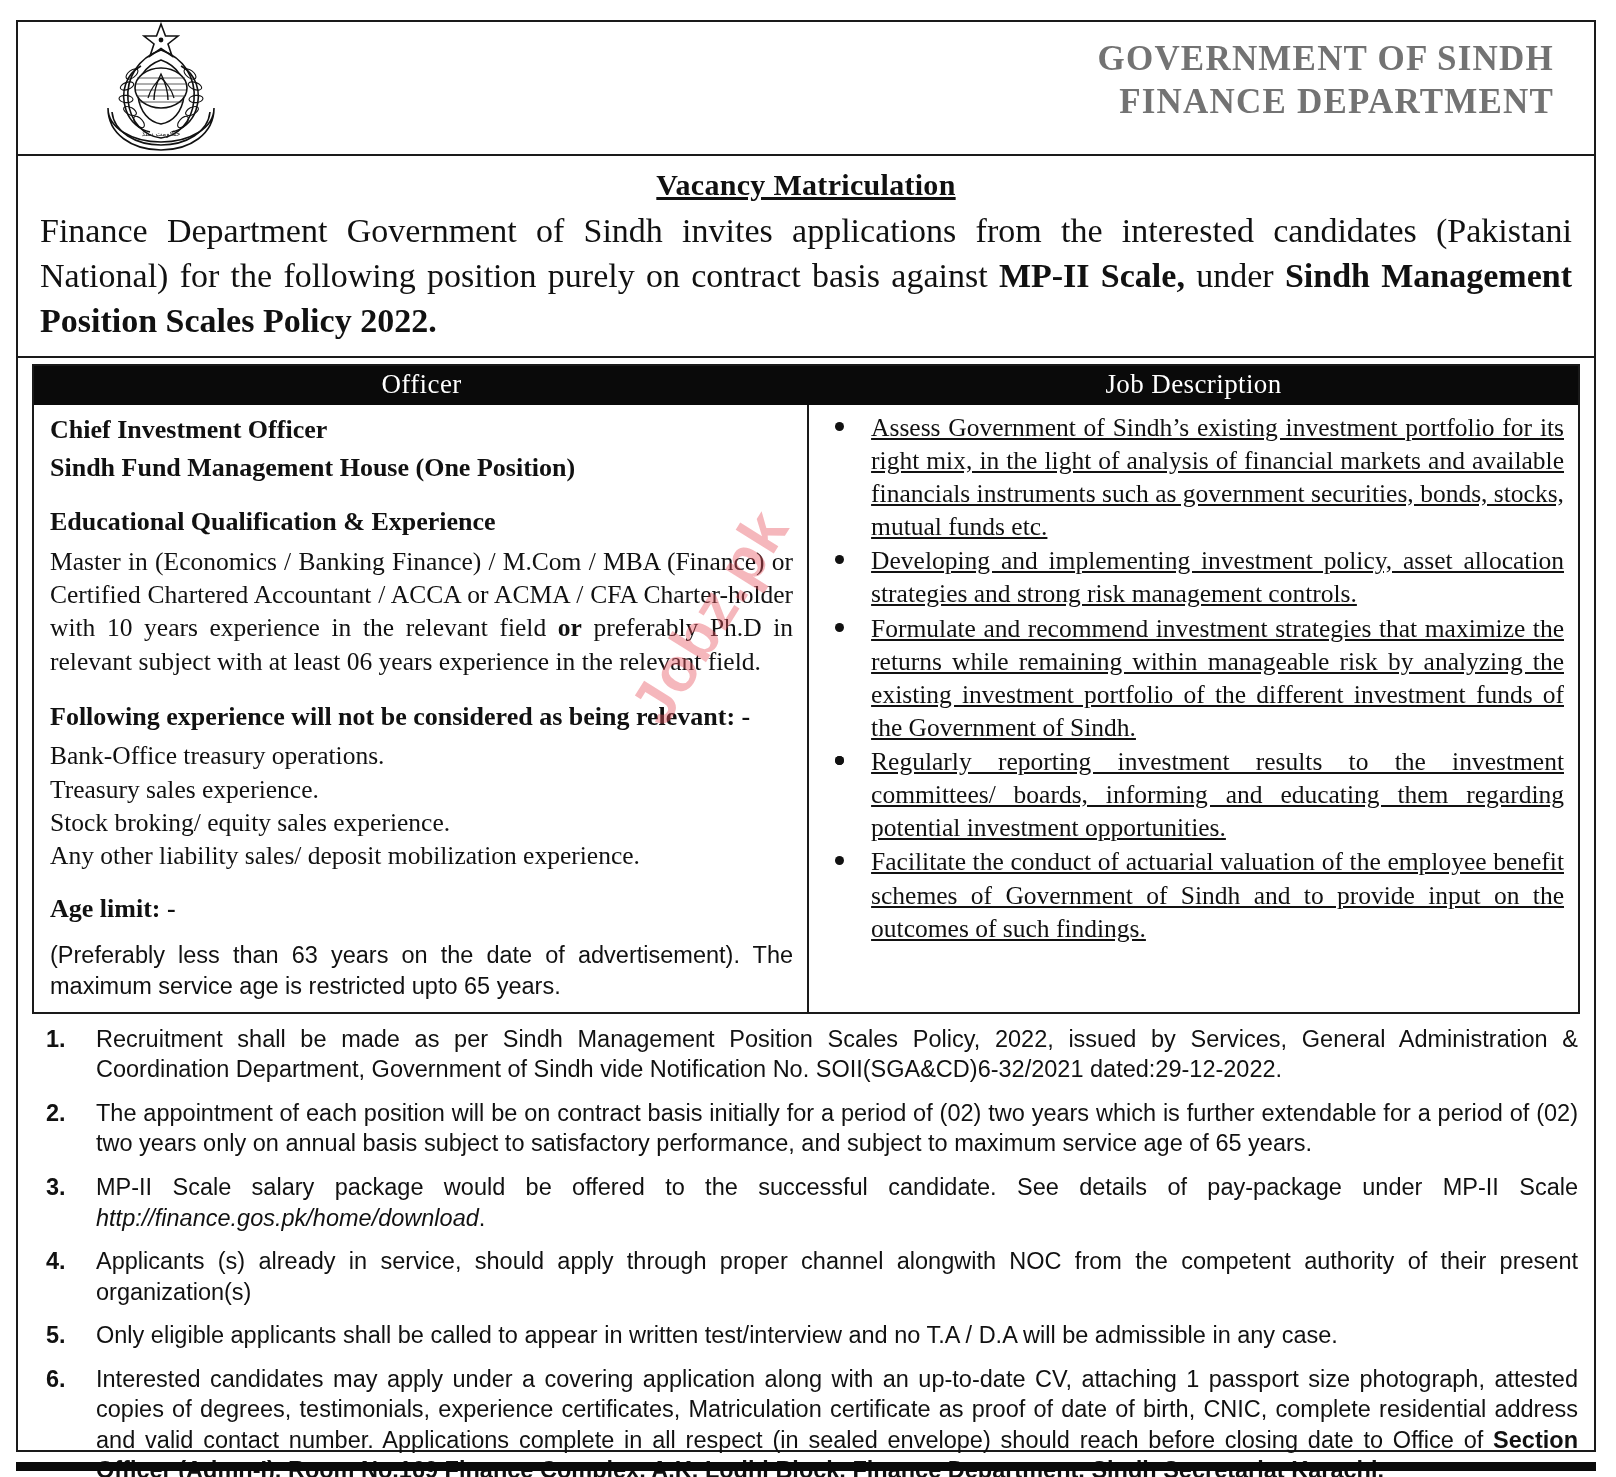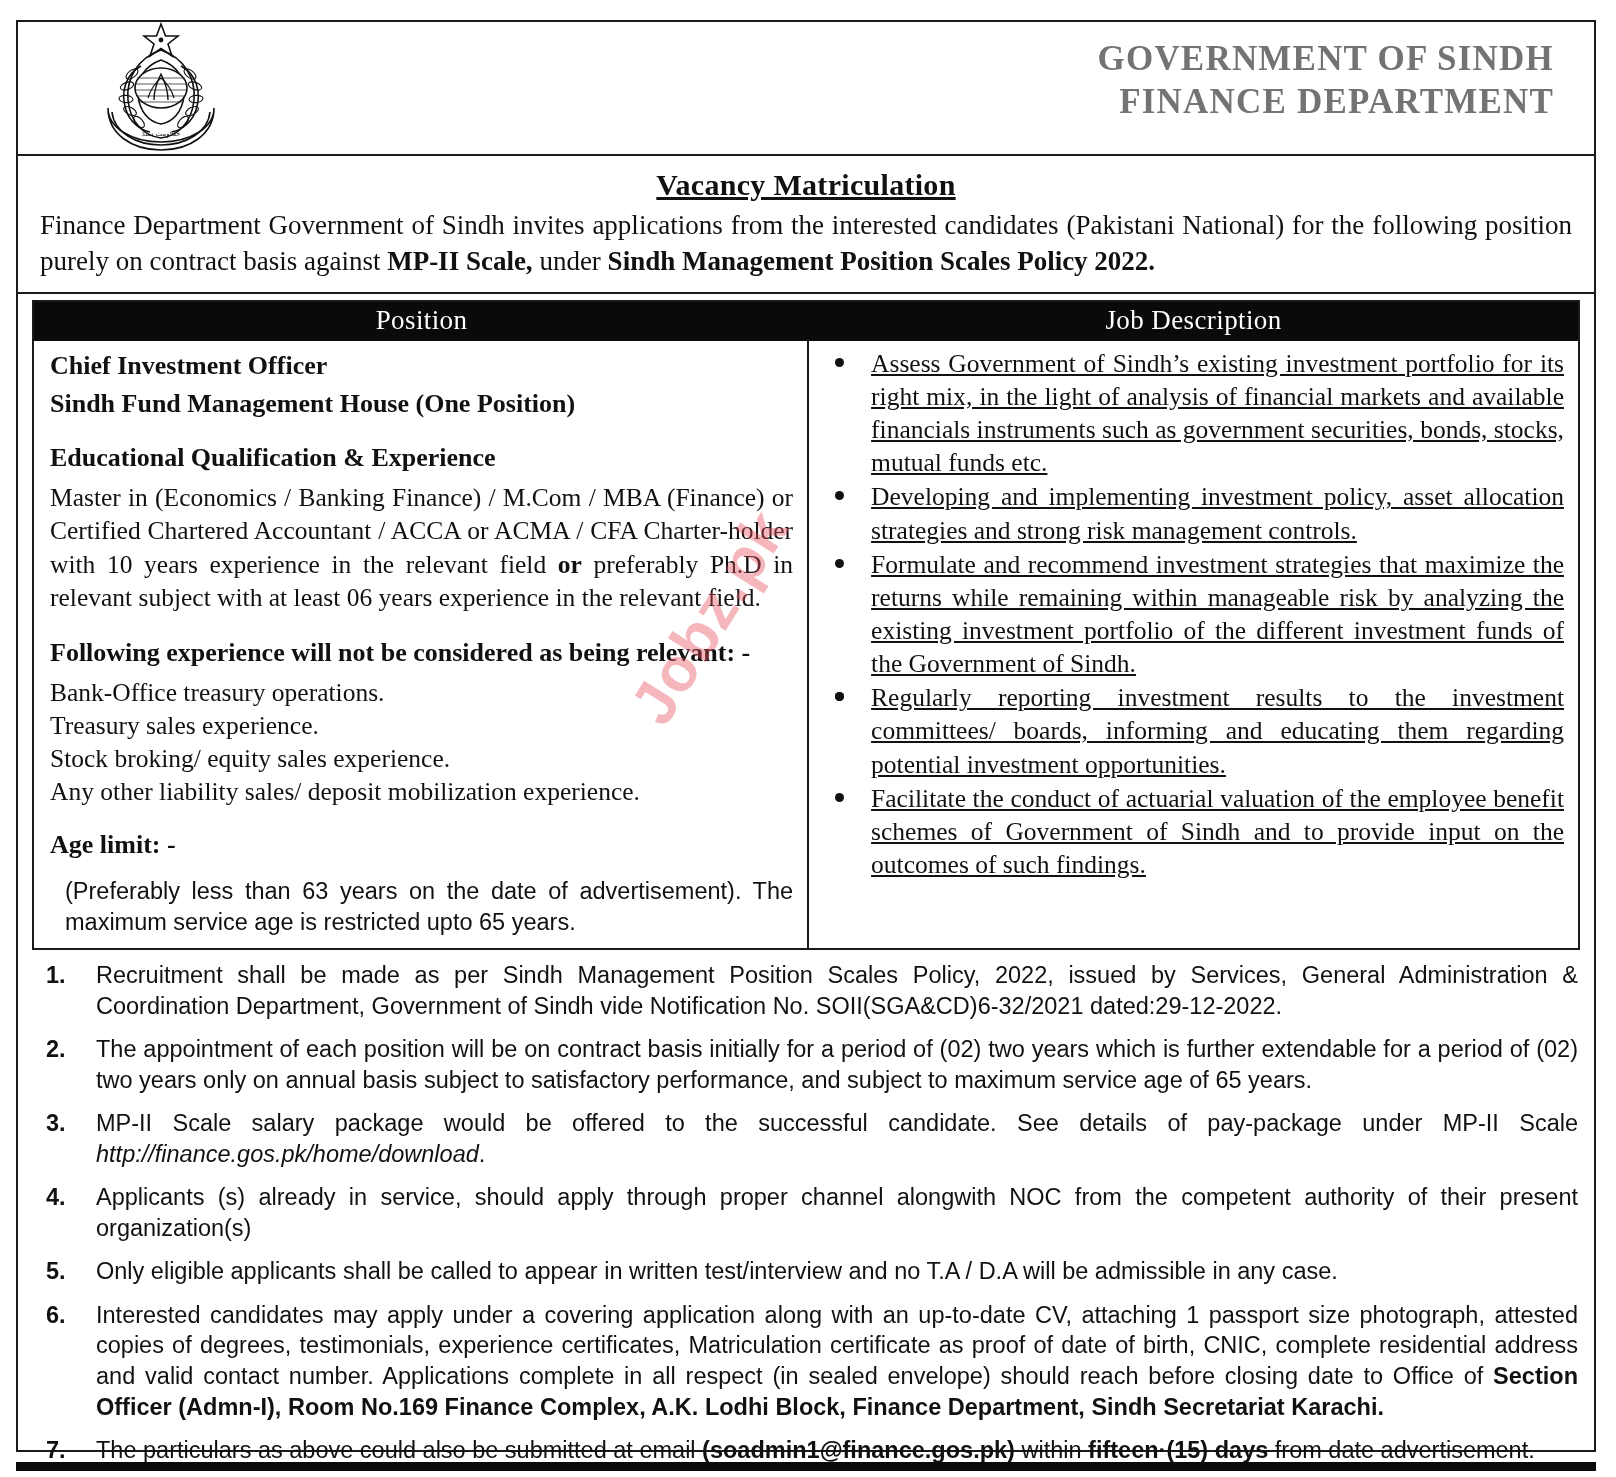--- a/index.html
+++ b/index.html
@@ -74,21 +74,21 @@
   }
   .vac-title {
     text-align: center;
     font-size: 30px;
     font-weight: bold;
     text-decoration: underline;
     margin: 4px 0 6px 0;
     letter-spacing: 0.3px;
   }
   .intro-text {
-    font-size: 27px;
+    font-size: 34px;
     line-height: 1.33;
     text-align: justify;
     text-justify: inter-word;
   }
   .intro-text b { font-weight: bold; }
 
   
   .tbl {
     position: relative;
     margin: 6px 14px 0 14px;
@@ -147,21 +147,20 @@
     font-size: 25.5px;
     line-height: 1.30;
   }
   .age-note {
     font-family: "Liberation Sans", "DejaVu Sans", sans-serif;
     font-size: 23.5px;
     line-height: 1.32;
     text-align: justify;
     text-justify: inter-word;
     margin-top: 14px;
-    margin-left: 15px;
   }
 
   ul.jd {
     list-style: none;
     margin: 0;
     padding: 0;
   }
   ul.jd li {
     position: relative;
     padding-left: 54px;
@@ -308,21 +307,21 @@
 
     <div class="intro">
       <div class="vac-title">Vacancy Matriculation</div>
       <div class="intro-text">
         <span>Finance Department Government of Sindh invites applications from the interested candidates (Pakistani National) for the following position purely on contract basis against </span><b>MP-II Scale,</b><span> under </span><b>Sindh Management Position Scales Policy 2022.</b>
       </div>
     </div>
 
     <div class="tbl">
       <div class="tbl-head">
-        <div class="th col-left">Position</div>
+        <div class="th col-left">Officer</div>
         <div class="th col-right">Job Description</div>
       </div>
 
       <div class="tbl-body">
 
         <div class="cell-left">
           <div class="pos-title">Chief Investment Officer</div>
           <div class="pos-title">Sindh Fund Management House (One Position)</div>
 
           <div class="sec-head">Educational Qualification &amp; Experience</div>

